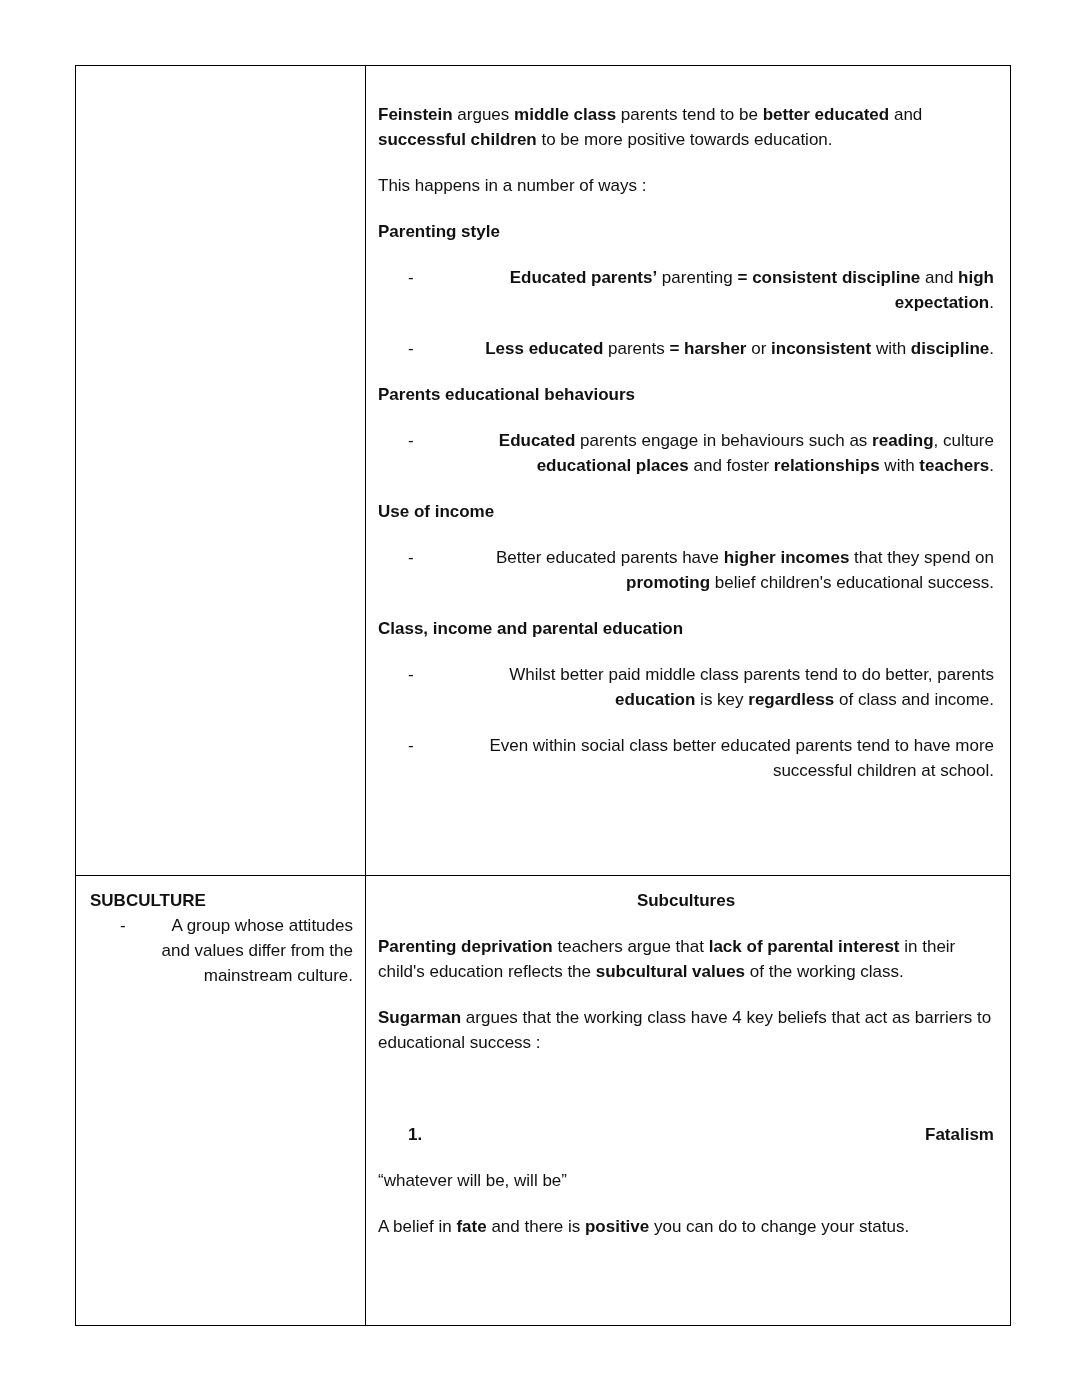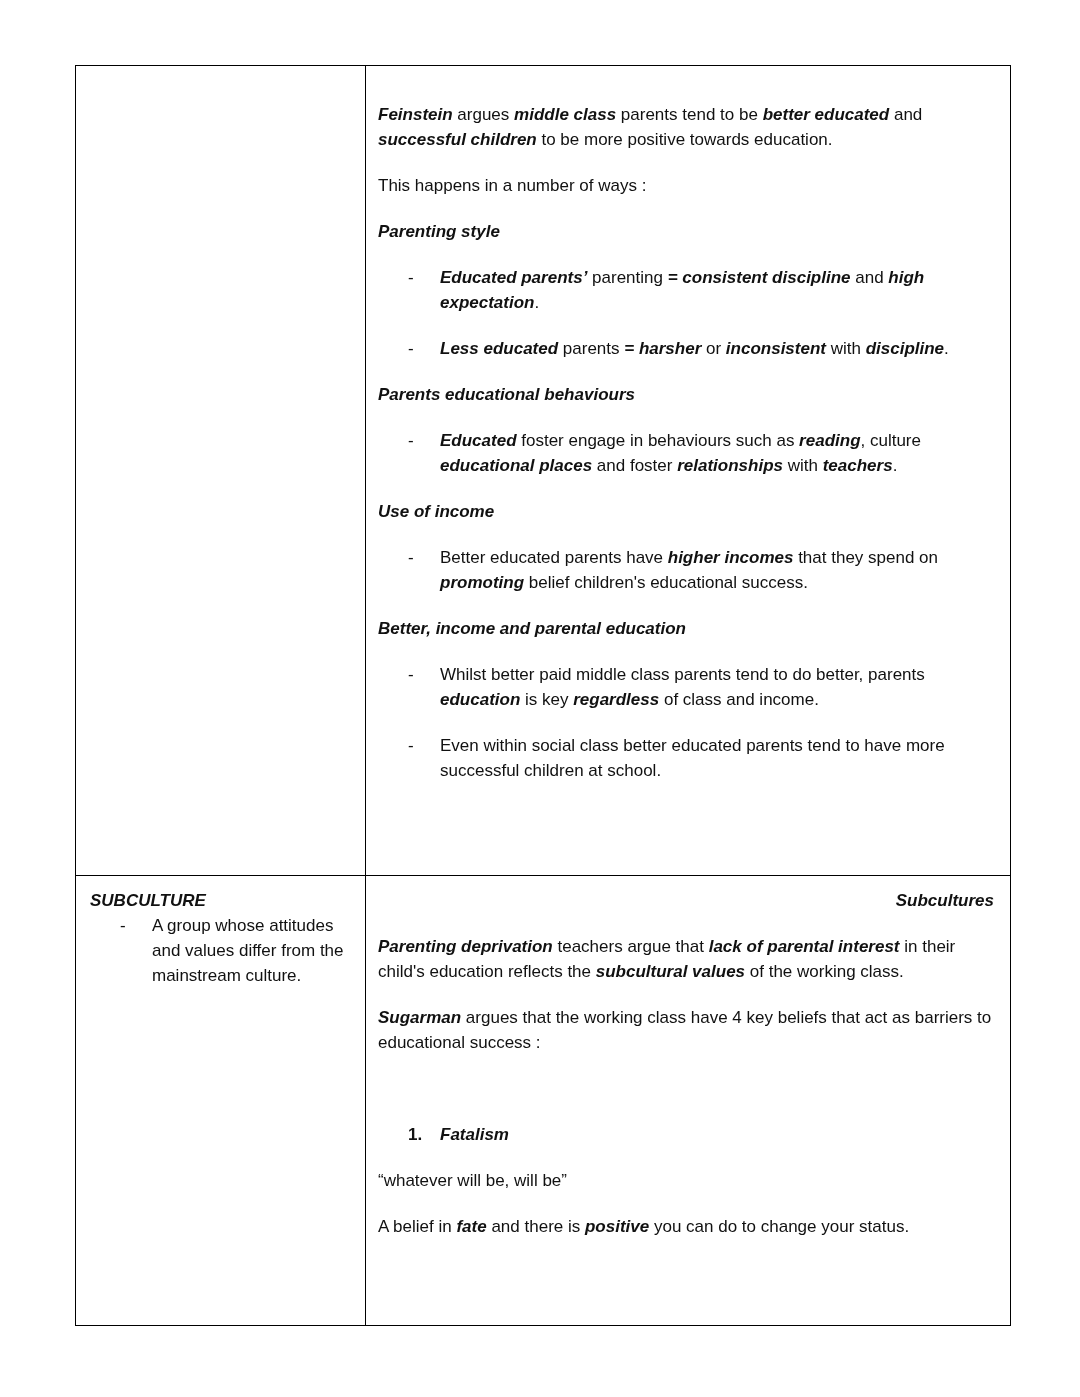--- a/index.html
+++ b/index.html
@@ -30,33 +30,33 @@
   tr.row-1 td { height: 810px; }
   tr.row-2 td { height: 450px; }
 
   .block {
     font-size: 17px;
     line-height: 25px;
     margin-bottom: 21px;
   }
   .left-cell .block { margin-bottom: 0; }
 
-  .b { font-weight: bold; font-style: italic; }
+  .b { font-weight: bold; }
 
   .bullet, .numbered {
     display: flex;
     margin-left: 30px;
   }
   .bullet .marker, .numbered .marker {
     flex: 0 0 32px;
   }
   .numbered .marker { font-weight: bold; }
-  .bullet .body, .numbered .body { flex: 1; }
+  .bullet .body, .numbered .body { flex: 1; text-align: right; }
 
-  .center { text-align: right; }
+  .center { text-align: center; }
   .spacer { height: 25px; }
 </style>
 </head>
 <body>
 
 <table class="doc-table">
   <tbody>
     <tr class="row-1">
       <td class="left-cell"></td>
       <td class="right-cell row1-right">
@@ -67,28 +67,28 @@
             <span class="marker">-</span>
             <span class="body"><span class="b">Educated parents’</span><span> parenting </span><span class="b">= consistent discipline</span><span> and </span><span class="b">high expectation</span><span>.</span></span>
           </div>
           <div class="block bullet">
             <span class="marker">-</span>
             <span class="body"><span class="b">Less educated</span><span> parents </span><span class="b">= harsher</span><span> or </span><span class="b">inconsistent</span><span> with </span><span class="b">discipline</span><span>.</span></span>
           </div>
           <div class="block para"><span class="b">Parents educational behaviours</span></div>
           <div class="block bullet">
             <span class="marker">-</span>
-            <span class="body"><span class="b">Educated</span><span> foster engage in behaviours such as </span><span class="b">reading</span><span>, culture </span><span class="b">educational places</span><span> and foster </span><span class="b">relationships</span><span> with </span><span class="b">teachers</span><span>.</span></span>
+            <span class="body"><span class="b">Educated</span><span> parents engage in behaviours such as </span><span class="b">reading</span><span>, culture </span><span class="b">educational places</span><span> and foster </span><span class="b">relationships</span><span> with </span><span class="b">teachers</span><span>.</span></span>
           </div>
           <div class="block para"><span class="b">Use of income</span></div>
           <div class="block bullet">
             <span class="marker">-</span>
             <span class="body"><span>Better educated parents have </span><span class="b">higher incomes</span><span> that they spend on </span><span class="b">promoting</span><span> belief children's educational success.</span></span>
           </div>
-          <div class="block para"><span class="b">Better, income and parental education</span></div>
+          <div class="block para"><span class="b">Class, income and parental education</span></div>
           <div class="block bullet">
             <span class="marker">-</span>
             <span class="body"><span>Whilst better paid middle class parents tend to do better, parents </span><span class="b">education</span><span> is key </span><span class="b">regardless</span><span> of class and income.</span></span>
           </div>
           <div class="block bullet">
             <span class="marker">-</span>
             <span class="body"><span>Even within social class better educated parents tend to have more successful children at school.</span></span>
           </div>
         </td>
     </tr>

